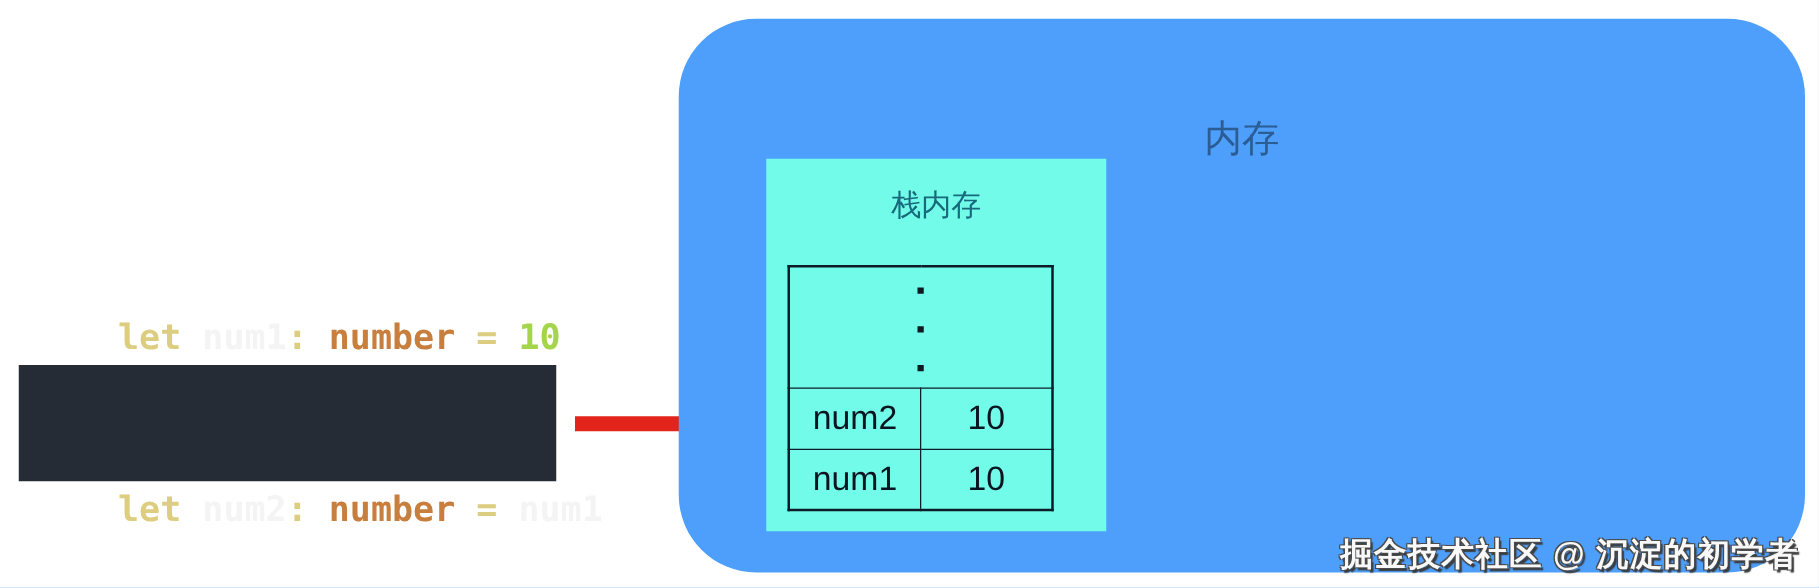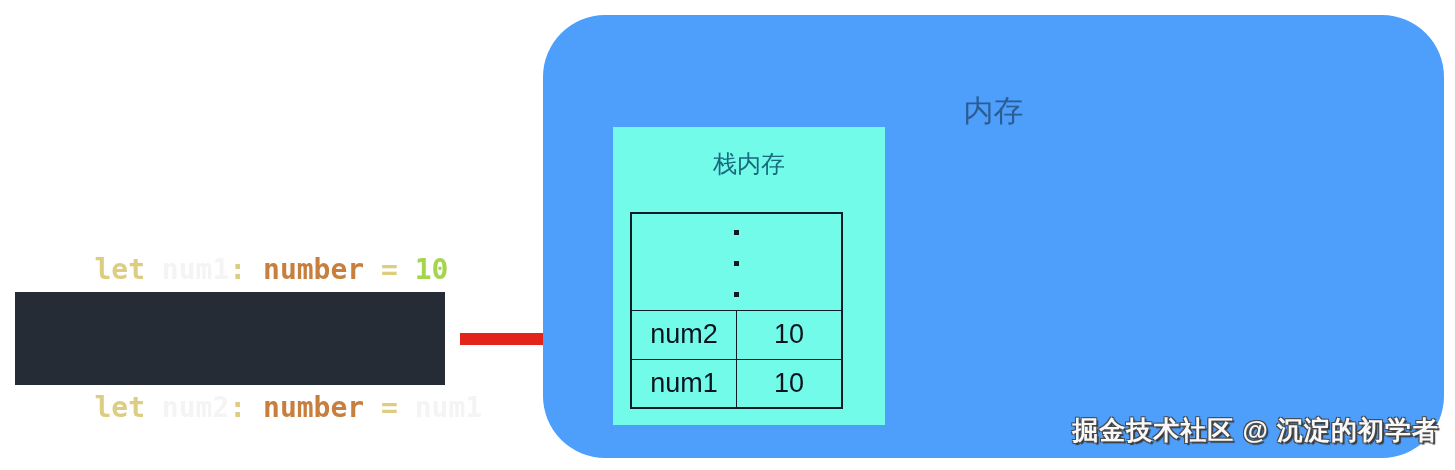--- a/index.html
+++ b/index.html
@@ -44,21 +44,21 @@
     text-align: center; vertical-align: middle;
     font-size: 27px;
   }
   td.ellipsis-cell { height: 97px; }
   td.row-cell { height: 49px; }
   .dots-col { display: flex; flex-direction: column; align-items: center; gap: 26px; padding-top: 4px; }
   .dot { width: 5px; height: 5px; }
 
   
   .watermark {
-    position: absolute; right: 16px; bottom: 22px;
+    position: absolute; right: 16px; bottom: 9px;
     font-size: 26px; font-weight: bold; letter-spacing: 1px;
     text-shadow: -1px -1px 0 #4a4a4a, 1px -1px 0 #4a4a4a,
                  -1px 1px 0 #4a4a4a, 2px 2px 1px #3a3a3a;
   }
 </style>
 </head>
 <body>
 
 <div class="code-block" style="background-color: rgb(38, 44, 54);">
   <div class="code-line">

